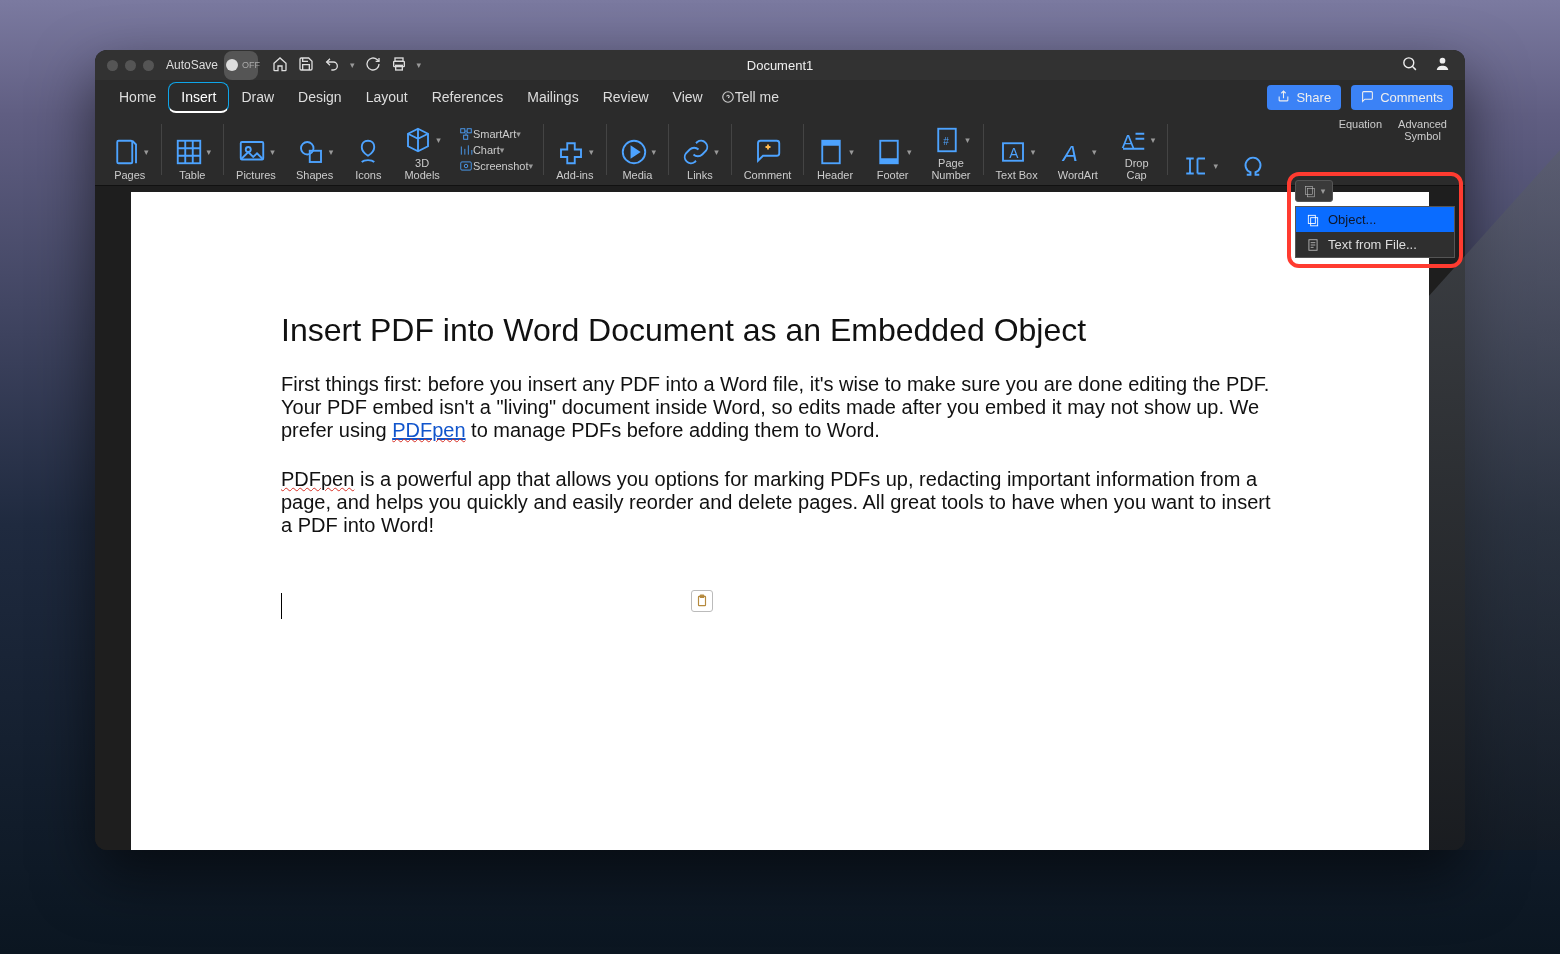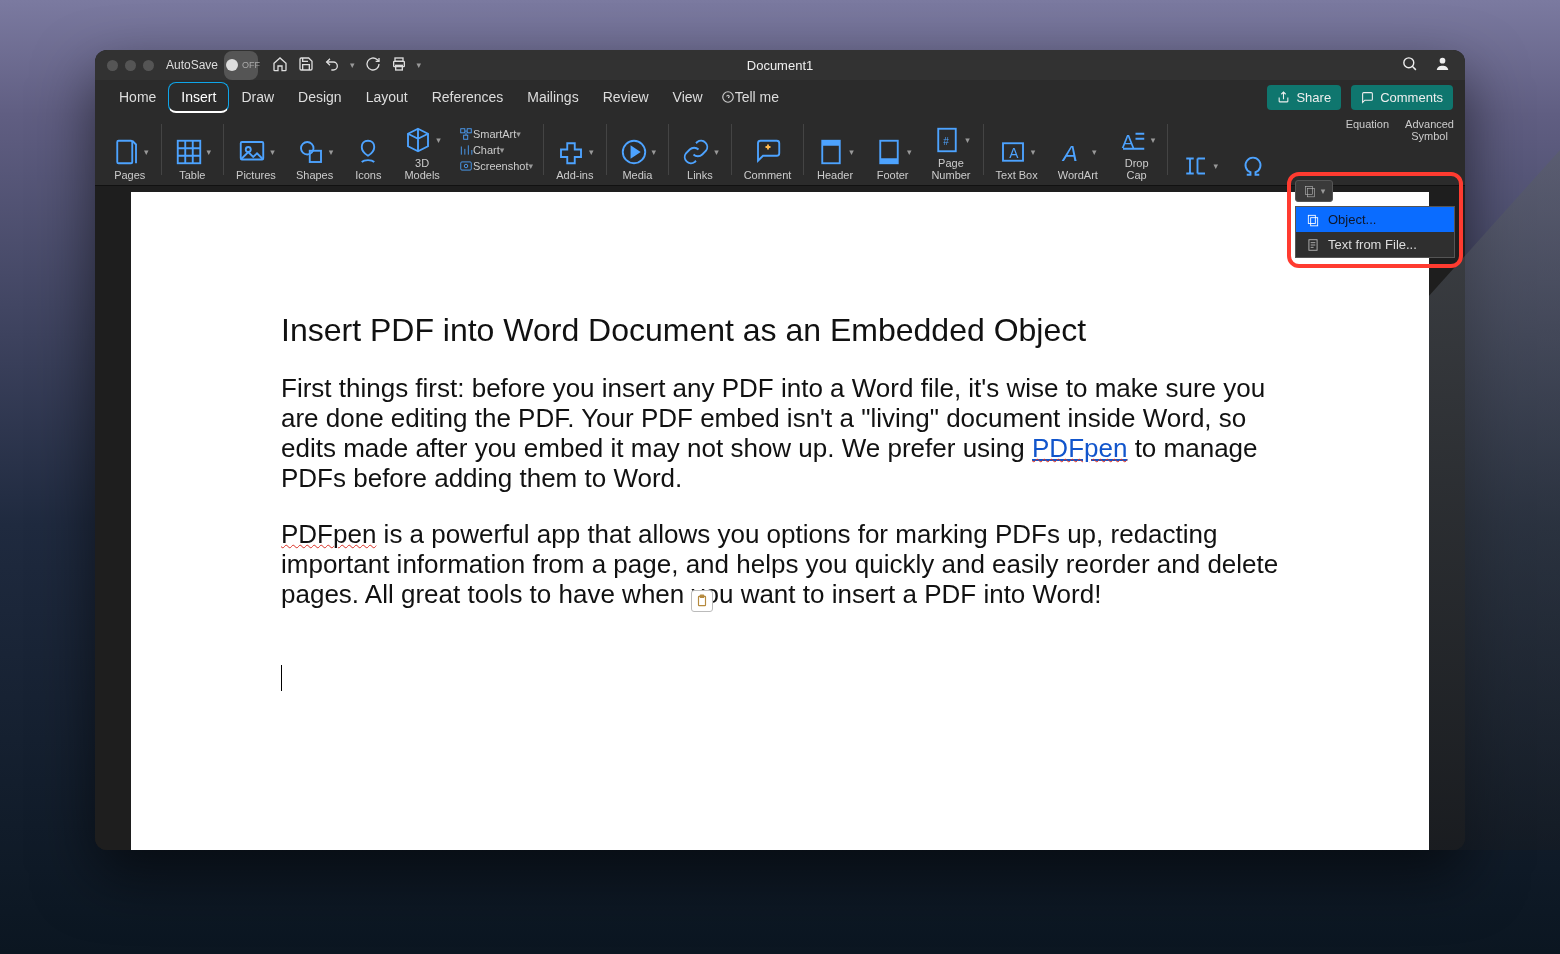--- a/index.html
+++ b/index.html
@@ -60,21 +60,21 @@
     padding:0 12px;
     color:#ddd;
     font-size:14px;
   }
   .tab{padding:6px 12px;cursor:pointer;}
   .tab.active{color:#fff;border-bottom:2px solid #fff;}
   .highlight-red{border:1px solid #0ea5e9;border-radius:8px;}
   .tabstrip .tellme{display:flex;align-items:center;margin-left:6px;}
   .tabstrip .tellme svg{width:14px;height:14px;}
   .tabstrip .right{margin-left:auto;display:flex;gap:10px;}
-  .pillbtn{background:#0f766e;border-radius:4px;padding:5px 10px;display:flex;align-items:center;gap:6px;font-size:13px;color:#eee;}
+  .pillbtn{background:#3b82f6;border-radius:4px;padding:5px 10px;display:flex;gap:6px;font-size:13px;color:#eee;}
   .pillbtn svg{width:13px;height:13px;}
 
   
   .ribbon{
     height:72px;
     background:#2b2b2b;
     border-bottom:1px solid #111;
     display:flex;
     align-items:stretch;
     padding:4px 6px;
@@ -110,33 +110,33 @@
     padding:3px 6px;margin-bottom:4px;width:38px;justify-content:center;
   }
   .dropdown-toggle svg{width:14px;height:14px;stroke:#bbb;fill:none;}
   .menu{background:#2f2f2f;border:1px solid #555;min-width:160px;font-size:13px;}
   .menu .item{display:flex;align-items:center;gap:8px;padding:5px 10px;color:#ddd;}
   .menu .item svg{width:14px;height:14px;stroke:#bbb;fill:none;stroke-width:1.5;}
   .menu .item.sel{background:#0a6cff;color:#0f172a;}
   .menu .item.sel svg{stroke:#fff;}
 
   .ribbon-overlay-labels{
-     position:absolute; top:4px; right:11px;
+     position:absolute; top:4px; right:18px;
      display:flex; gap:16px; font-size:11px; color:#ccc; text-align:center;
   }
 
   
   .doc-area{flex:1;background:#1e1e1e;display:flex;justify-content:center;overflow:hidden;padding-top:6px;}
   .page{
     width:1298px;background:#fff;color:#111;padding:120px 150px 60px 150px;
     font-family:"Helvetica Neue",Helvetica,Arial,sans-serif;
     position:relative;
   }
   .page h1{font-size:32px;font-weight:500;margin-bottom:24px;}
-  .page p{font-size:26px;line-height:30px;margin-bottom:26px;}
+  .page p{font-size:20px;line-height:23px;margin-bottom:26px;}
   .page a{color:#1155cc;text-decoration:underline;}
   .spellwavy{text-decoration: underline wavy #d93025; text-decoration-thickness:1px;}
   .cursor{display:inline-block;width:1px;height:26px;background:#000;vertical-align:bottom;margin-top:30px;}
   .paste-opts{
     position:absolute; left:560px; top:398px;
     width:22px;height:22px;border:1px solid #bbb;border-radius:3px;background:#fff;
     display:flex;align-items:center;justify-content:center;
   }
   .paste-opts svg{width:14px;height:14px;}
 </style>

